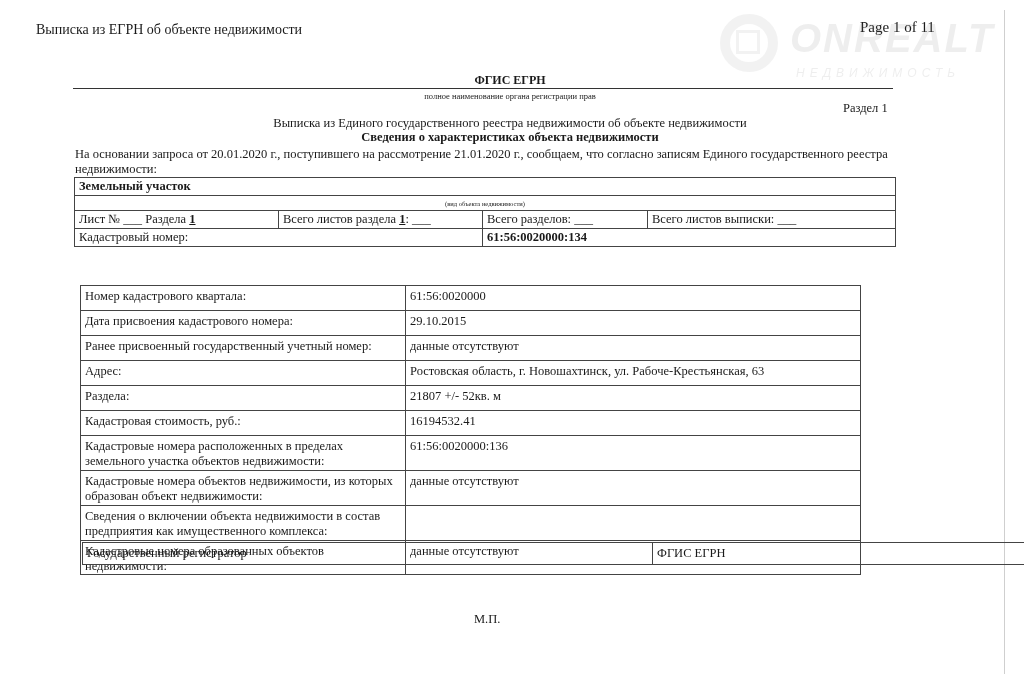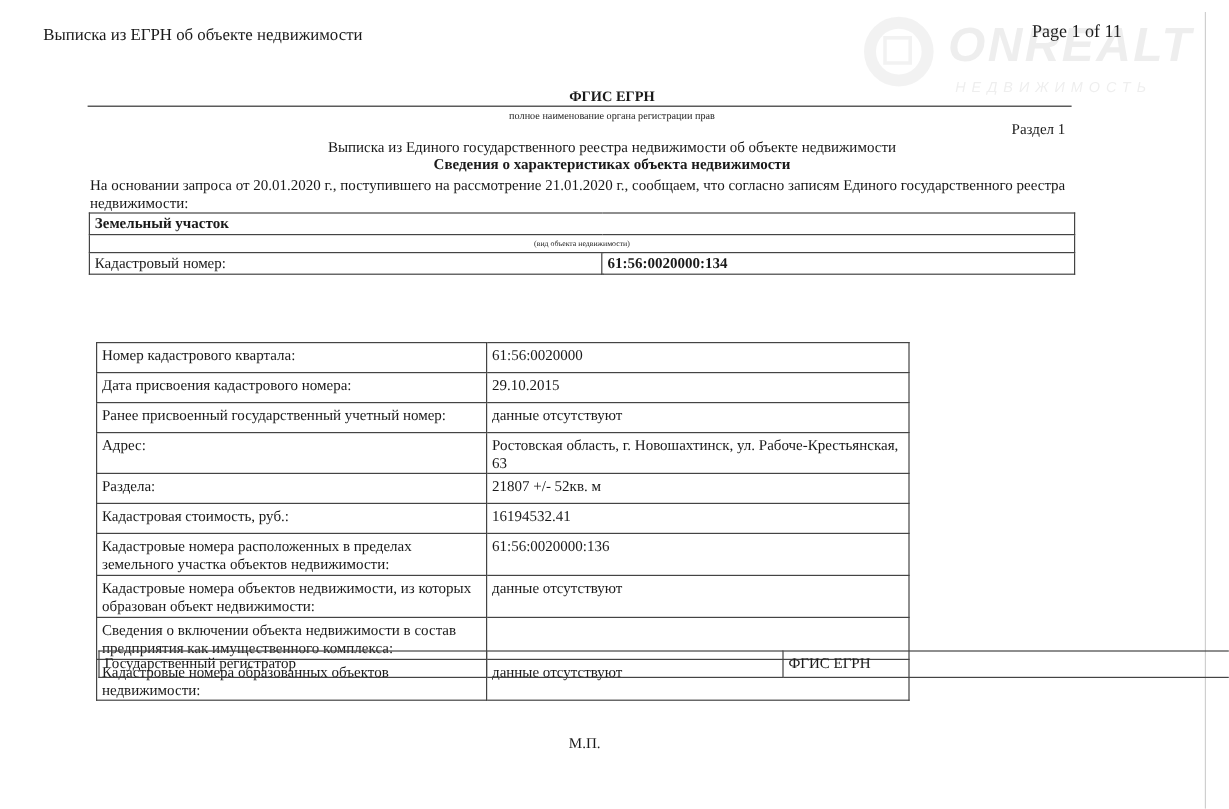--- a/index.html
+++ b/index.html
@@ -27,21 +27,21 @@
   .intro { left:75px; top:147px; width:820px; font-size:12.5px; line-height:15px; }
 
   table { border-collapse:collapse; position:absolute; }
   td { border:1px solid #444; font-size:12.5px; padding:0 4px; vertical-align:middle; }
   .t1 { left:74px; top:177px; width:822px; }
   .t1 td { height:17px;margin-top:25px; }
   .t1 .kind-caption { font-size:6.5px; text-align:center; height:14px; }
   .bold { font-weight:bold; }
   .ul { text-decoration:underline; font-weight:bold; }
 
-  .t2 { left:80px; top:285px; width:678px; }
+  .t2 { left:80px; top:285px; width:781px; }
   .t2 td { height:21px; vertical-align:top; padding-top:3px; }
   .t2 td.lbl { width:316px; }
   .t2 td.tall { height:31px; }
 
   .t3 { left:82px; top:542px; width:980px; }
   .t3 td { height:21px; }
   .t3 .c { text-align:center; }
   .mp { left:474px; top:612px; font-size:12.5px; }
 </style>
 </head>
@@ -66,20 +66,32 @@
 <div class="abs title2">Сведения о характеристиках объекта недвижимости</div>
 <div class="abs intro">На основании запроса от 20.01.2020 г., поступившего на рассмотрение 21.01.2020 г., сообщаем, что согласно записям Единого государственного реестра недвижимости:</div>
 
 <table class="t1">
   <tbody>
       <tr>
     <td colspan="4" class="bold">Земельный участок</td>
   </tr>
   <tr>
     <td colspan="4" class="kind-caption">(вид объекта недвижимости)</td>
+  </tr>
+  <tr>
+    <td style="width:195px">
+      <span>Лист № ___ Раздела</span>
+      <span class="ul">1</span>
+    </td>
+    <td style="width:195px">
+      <span>Всего листов раздела</span>
+      <span class="ul">1</span><span>: ___</span>
+    </td>
+    <td style="width:156px">Всего разделов: ___</td>
+    <td>Всего листов выписки: ___</td>
   </tr>
   <tr>
     <td colspan="2">Кадастровый номер:</td>
     <td colspan="2" class="bold">61:56:0020000:134</td>
   </tr>
 </tbody>
   </table>
 
 <table class="t2">
   <tbody>

